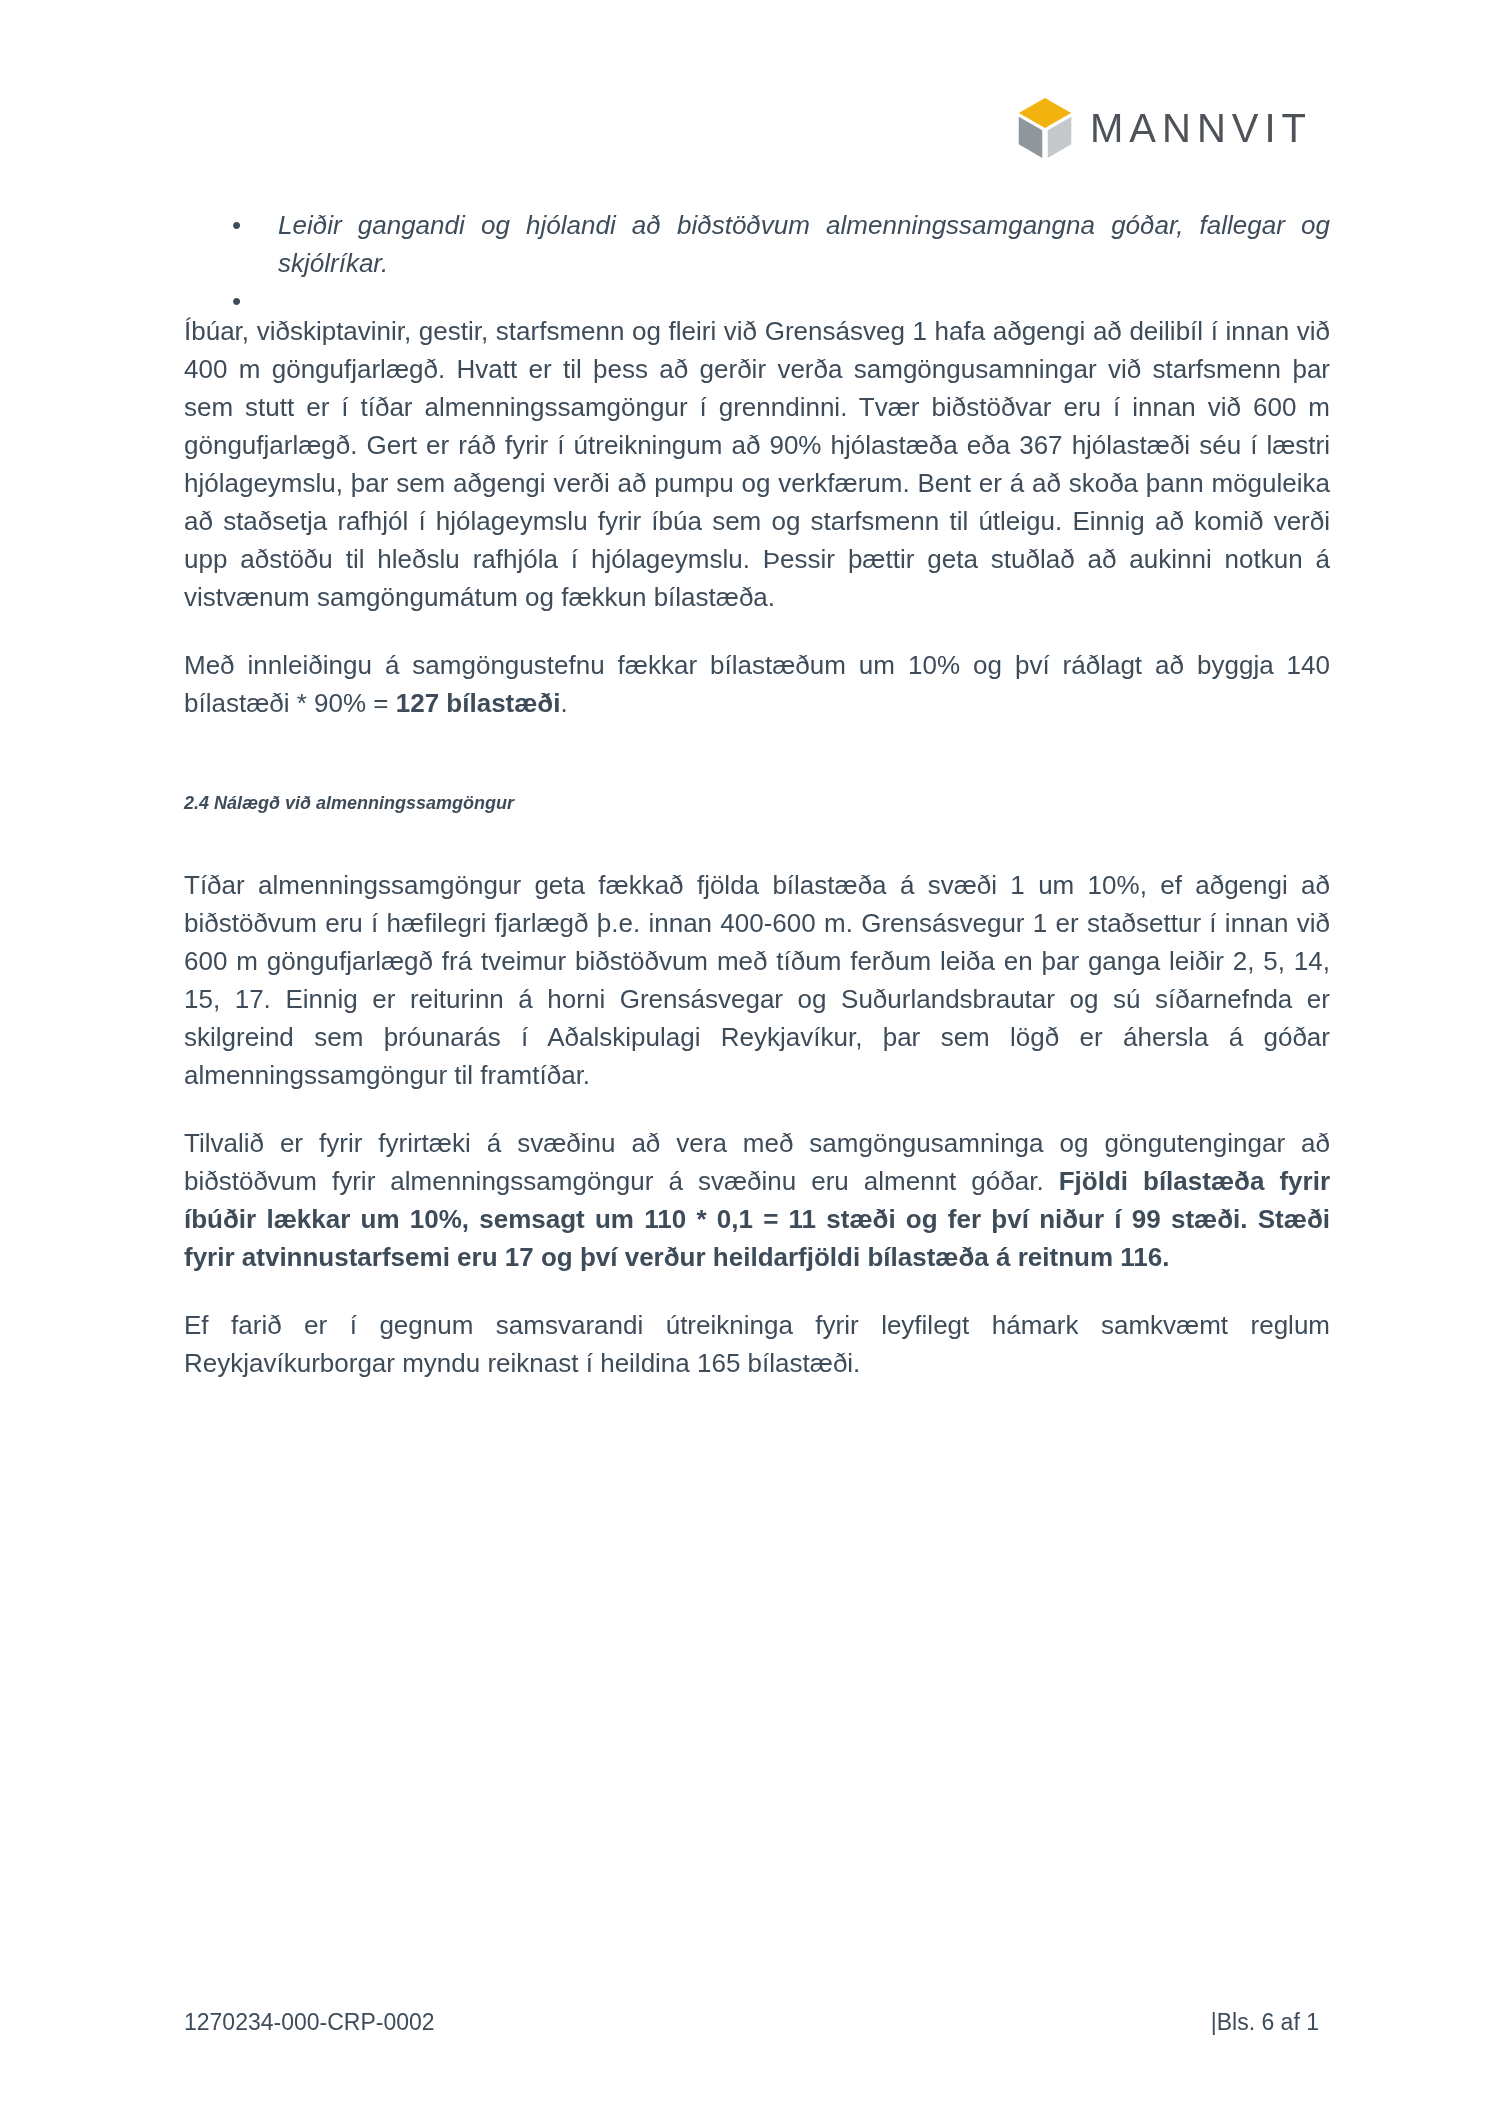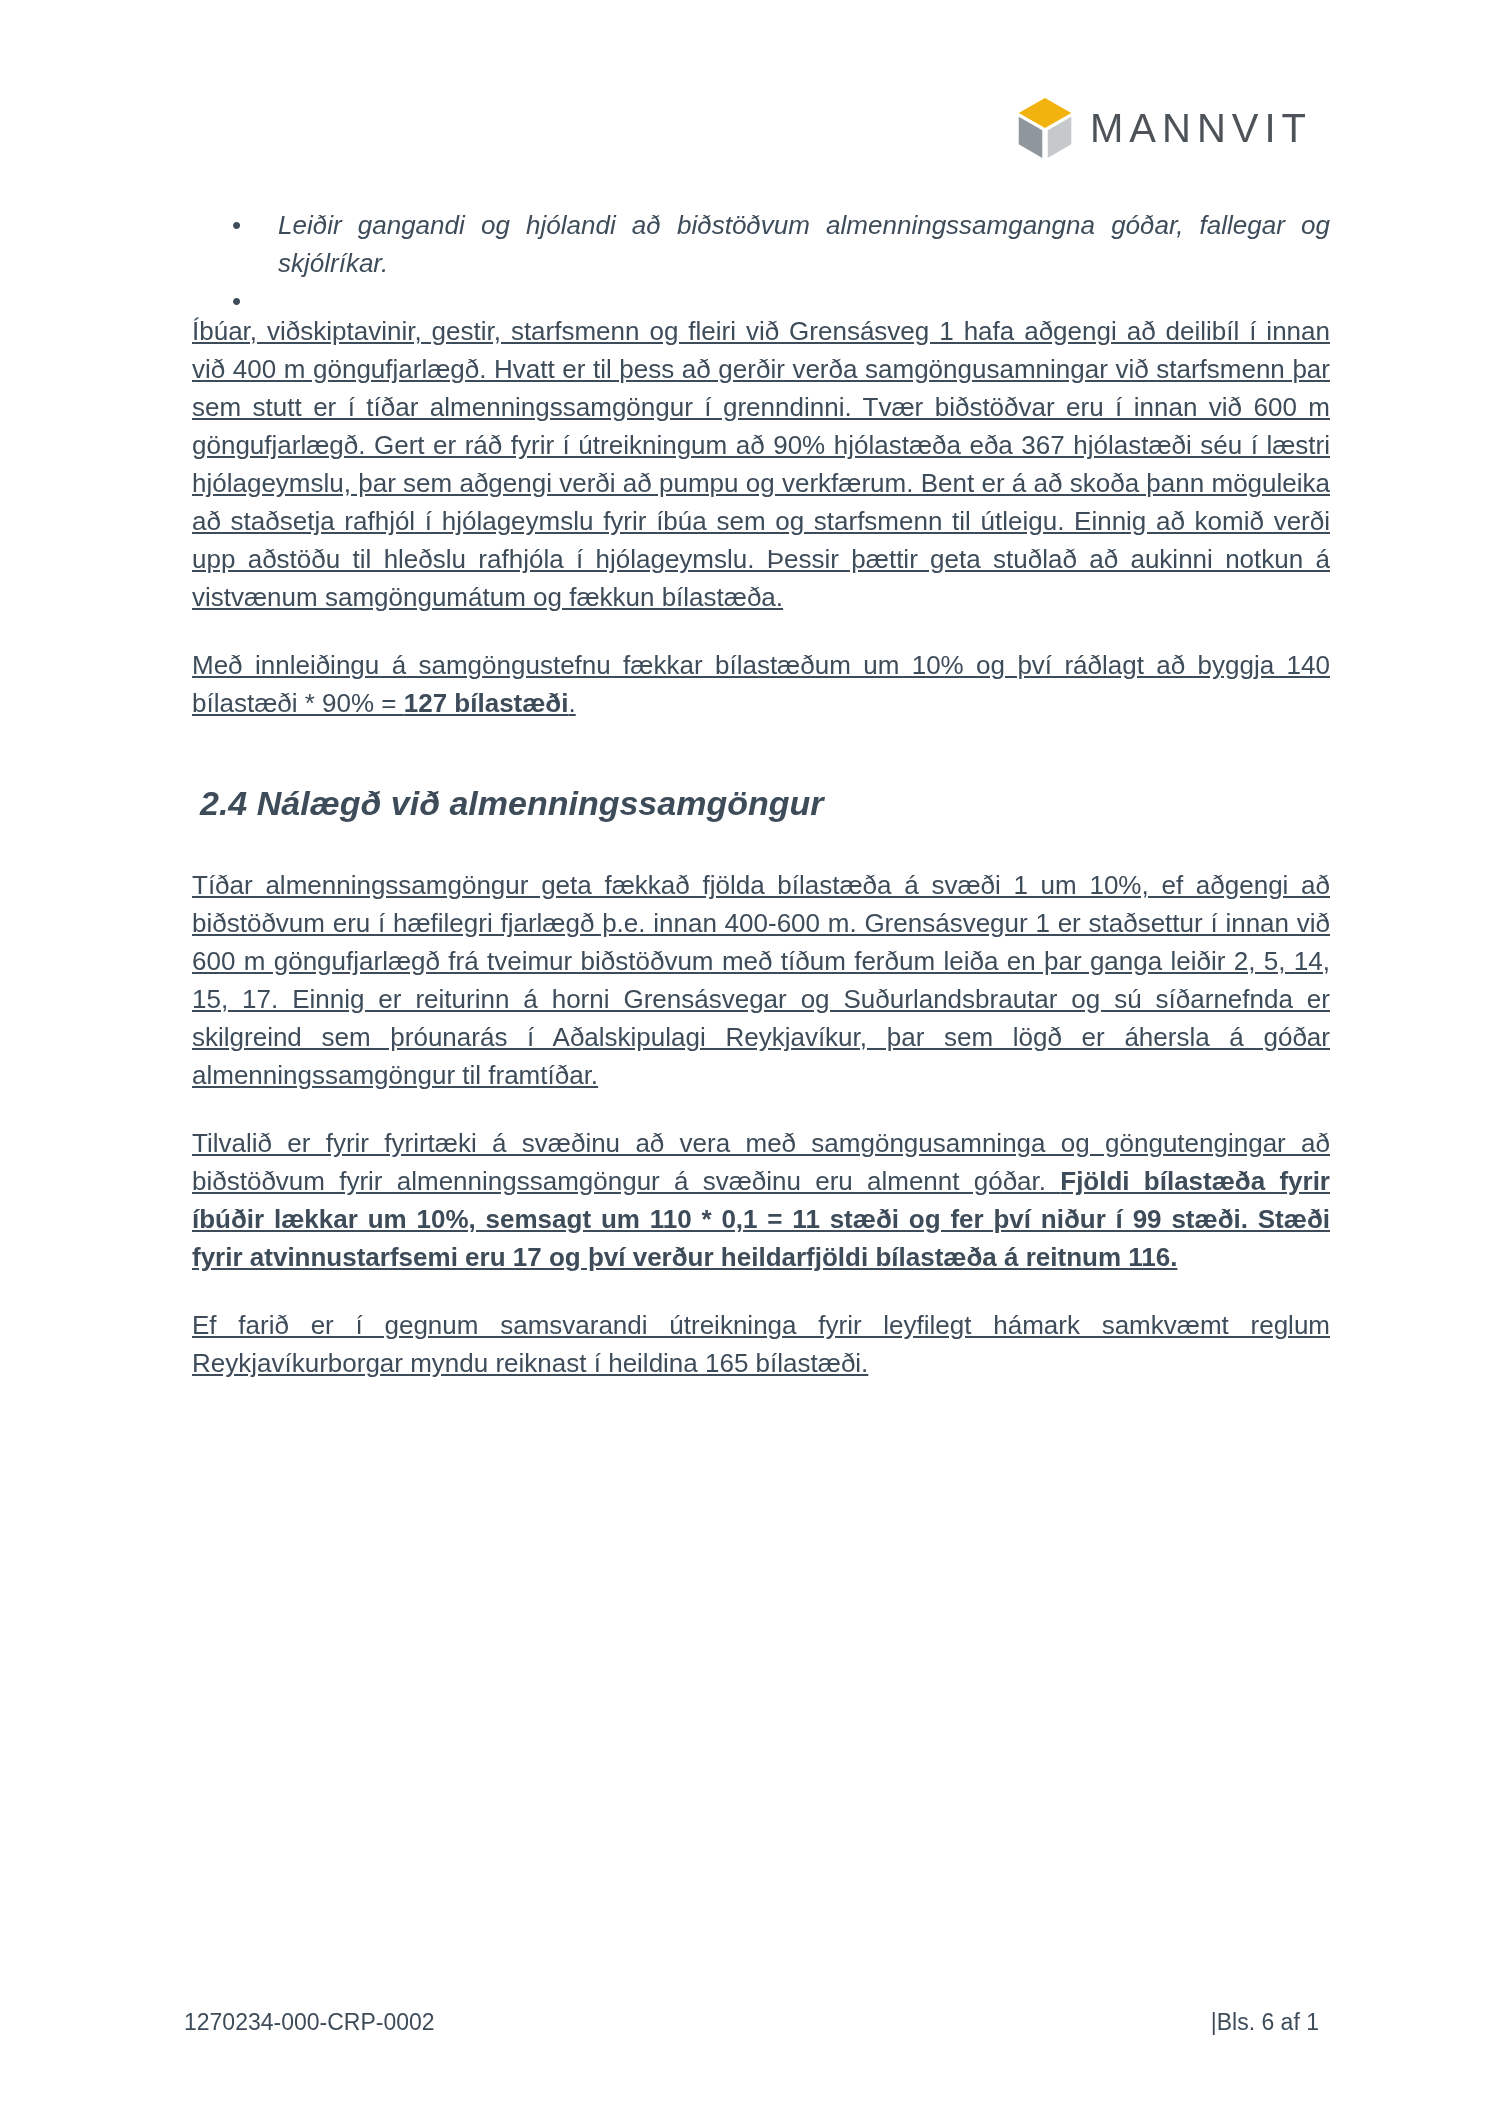--- a/index.html
+++ b/index.html
@@ -50,27 +50,27 @@
   .bullet {
     position: relative;
     padding-left: 94px;
   }
   .bullet .marker {
     position: absolute;
     left: 48px;
     top: 0;
     font-style: normal;
   }
-  p { margin: 0 0 30px 8px; text-decoration: underline; }
+  p { margin: 0 0 30px 0; }
   h2 {
-    font-size: 34px;
+    font-size: 18px;
     font-style: italic;
     font-weight: 700;
     text-align: left;
-    margin: 62px 0 44px 16px;
+    margin: 62px 0 44px 0;
     line-height: 38px;
   }
 
   
   .footer {
     position: absolute;
     left: 184px;
     right: 181px;
     bottom: 86px;
     display: flex;

